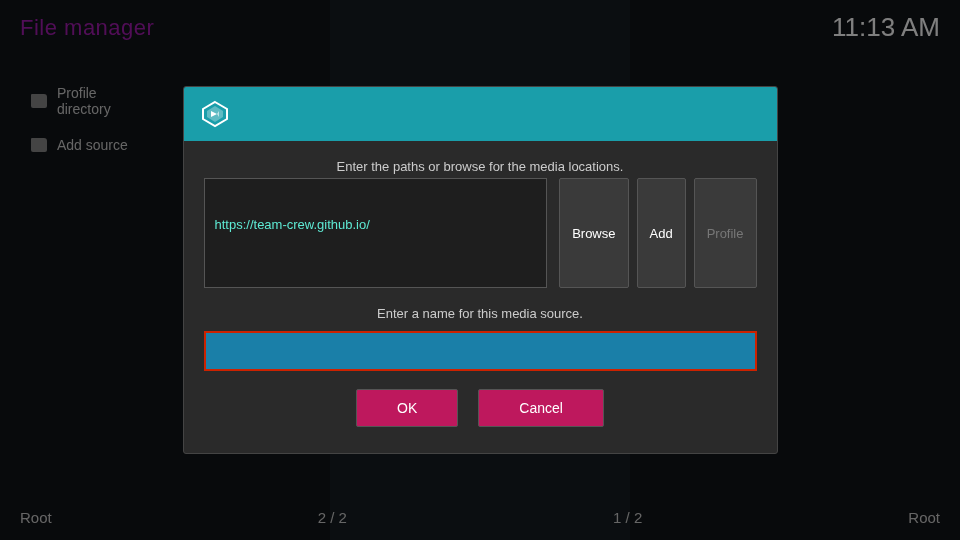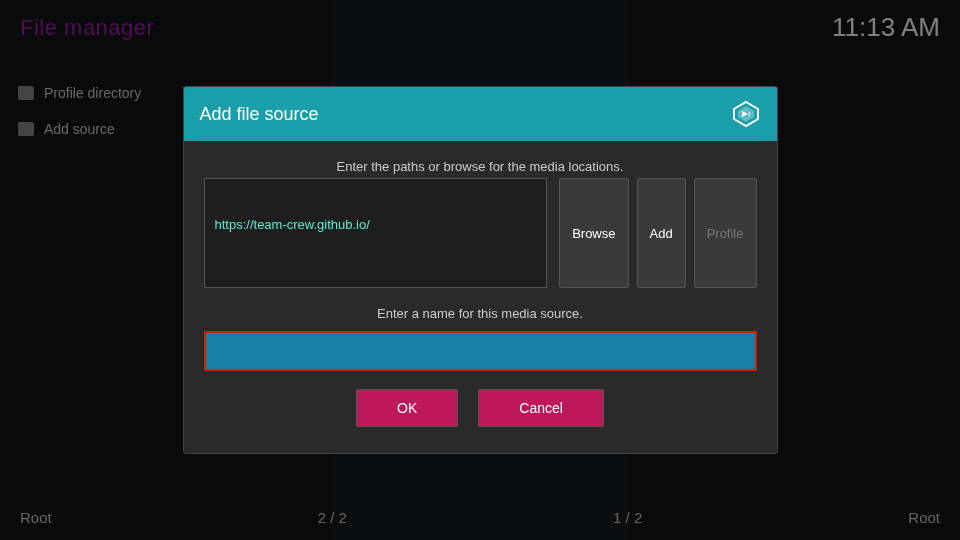--- a/index.html
+++ b/index.html
@@ -80,21 +80,21 @@
       font-weight: 400;
     }
 
     
     .sidebar {
       position: absolute;
       left: 0;
       top: 55px;
       width: 185px;
       bottom: 57px;
-      padding: 20px 3px;
+      padding: 20px 16px;
     }
 
     .sidebar-item {
       display: flex;
       align-items: center;
       gap: 10px;
       padding: 10px 15px;
       cursor: pointer;
       color: #cccccc;
       font-size: 14px;
@@ -277,21 +277,20 @@
   <span class="bottom-label">Root</span>
   <span class="bottom-label">2 / 2</span>
   <span class="bottom-label">1 / 2</span>
   <span class="bottom-label">Root</span>
 </div>
 
 <div class="overlay">
   <div class="dialog">
 
     <div class="dialog-header">
-      <span class="dialog-header-title">Add file source</span>
       <div class="kodi-logo">
         <svg viewBox="0 0 28 28" fill="none" xmlns="http://www.w3.org/2000/svg">
           <polygon points="14,2 26,9 26,19 14,26 2,19 2,9" fill="none" stroke="white" stroke-width="2"></polygon>
           <polygon points="14,6 22,11 22,17 14,22 6,17 6,11" fill="white" opacity="0.3"></polygon>
           <polygon points="10,11 16,14 10,17" fill="white"></polygon>
           <polygon points="18,11 18,17 16,14" fill="white" opacity="0.6"></polygon>
         </svg>
       </div>
     </div>
 

